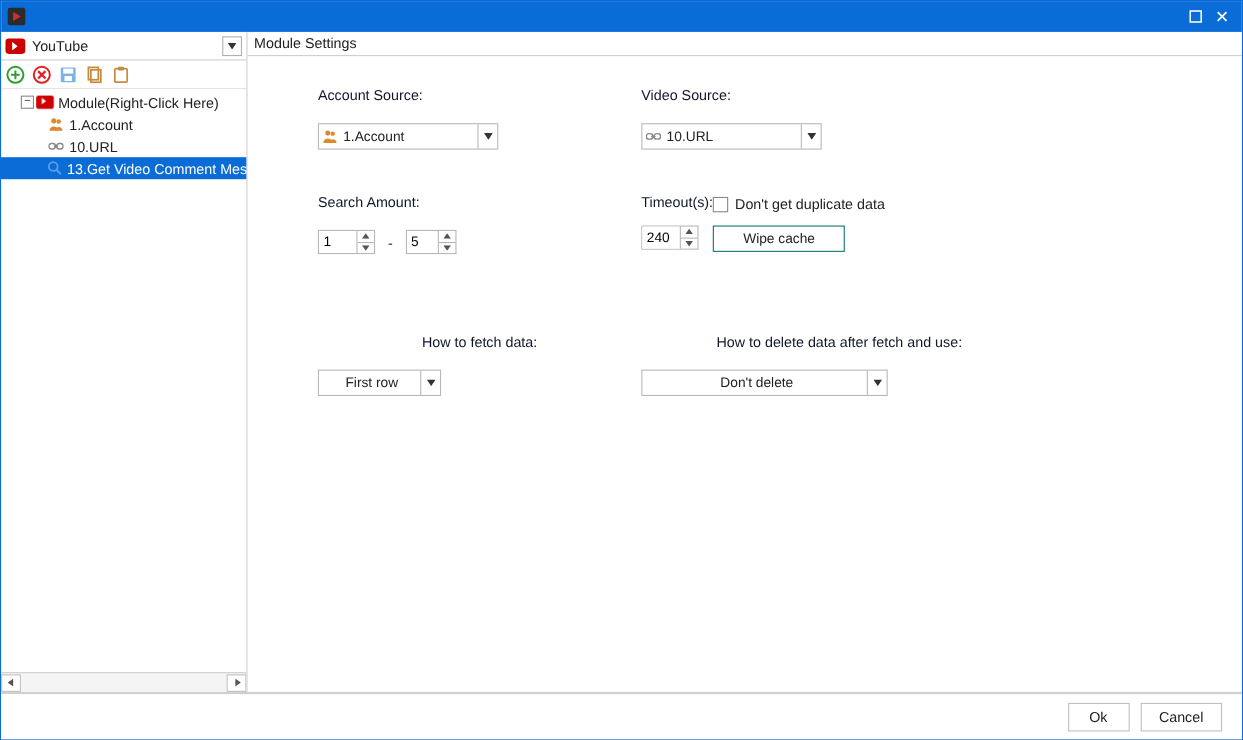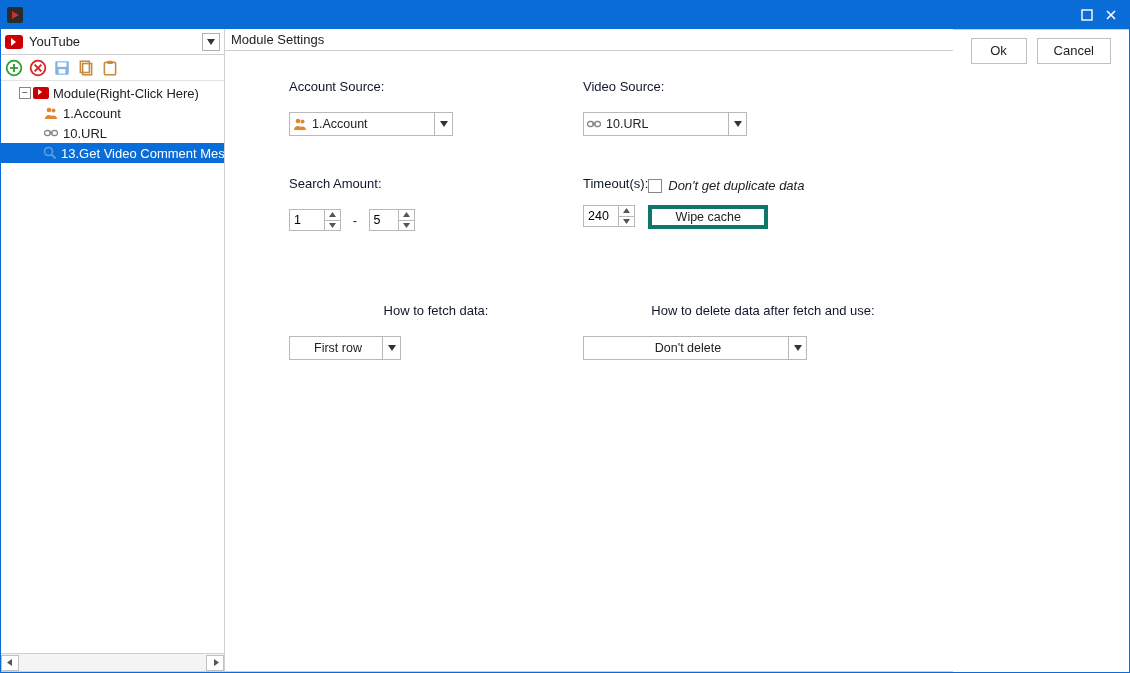--- a/index.html
+++ b/index.html
@@ -8,21 +8,21 @@
 
   
   .titlebar { background:#0a6cd6; color:#fff; height:28px; display:flex; align-items:center; padding:0 6px; }
   .titlebar .tb-icon { width:16px; height:16px; background:#2b2b2b; border-radius:2px; display:flex; align-items:center; justify-content:center; margin-right:6px; }
   .titlebar .tb-icon svg{width:10px;height:10px;}
   .titlebar .tb-text { font-size:13px; }
   .titlebar .spacer { flex:1; }
   .titlebar .winbtn { width:24px; height:20px; display:flex; align-items:center; justify-content:center; cursor:pointer; color:#fff; }
   .titlebar .winbtn svg{width:12px;height:12px;}
 
-  .content { position:absolute; top:28px; left:0; right:0; bottom:0; display:flex; flex-direction:row; }
+  .content { position:absolute; top:28px; left:0; right:0; bottom:0; display:flex; flex-direction:column; }
 
   .upper { flex:1; display:flex; border-bottom:1px solid #d0d0d0; min-height:0; }
 
   
   .sidebar { width:224px; border-right:1px solid #d0d0d0; display:flex; flex-direction:column; }
   .sb-top { border-bottom:1px solid #d0d0d0; height:26px; display:flex; align-items:center; padding:0 4px; }
   .sb-top .yt-icon { width:18px; height:14px; background:#cc0000; border-radius:3px; position:relative; margin-right:6px;}
   .sb-top .yt-icon:after{content:""; position:absolute; left:6px; top:3px; border-left:5px solid #fff; border-top:4px solid transparent; border-bottom:4px solid transparent;}
   .sb-top .yt-label{flex:1;}
   .sb-top .dd-btn{width:18px;height:18px;border:1px solid #b0b0b0; background:#fff; display:flex;align-items:center;justify-content:center; cursor:pointer;}
@@ -71,24 +71,24 @@
   .spin input{border:none;width:34px;font-size:12.5px;padding:0 4px;outline:none;}
   .spin .btns{width:16px;border-left:1px solid #b8b8b8;display:flex;flex-direction:column;}
   .spin .btns div{flex:1;display:flex;align-items:center;justify-content:center;cursor:pointer;}
   .spin .btns div:first-child{border-bottom:1px solid #b8b8b8;}
   .spin .btns svg{width:7px;height:5px;}
   .spin.sm{width:46px;}
   .spin.sm input{width:28px;}
 
   .dash{display:inline-block;margin:0 8px;vertical-align:middle;}
 
-  .chk{display:flex;align-items:center;gap:6px;cursor:pointer;font-style:italic;}
+  .chk{display:flex;align-items:center;gap:6px;cursor:pointer;}
   .chkbox{width:14px;height:14px;border:1px solid #888;background:#fff;}
 
-  .btn{height:24px;border:4px solid #0f766e;background:#fff;min-width:120px;font-size:12.5px;display:inline-flex;align-items:center;justify-content:center;cursor:pointer;padding:0 14px;}
+  .btn{height:24px;border:1px solid #0f766e;background:#fff;min-width:120px;font-size:12.5px;display:inline-flex;align-items:center;justify-content:center;cursor:pointer;padding:0 14px;}
 
   .section2{margin-top:40px;}
   .section3{margin-top:72px;text-align:center;}
 
   
   .footer{height:42px;border-top:1px solid #d0d0d0;display:flex;align-items:center;justify-content:flex-end;padding:15px 18px;gap:10px;background:#fff;}
   .footer .fbtn{height:26px;border:1px solid #c0c0c0;background:#fff;min-width:56px;padding:0 16px;font-size:13px;display:flex;align-items:center;justify-content:center;cursor:pointer;}
 
   
   .green{color:#2e9e2e;} .red{color:#d22;} .orange{color:#e07b1f;} .blue{color:#2f74d0;}

